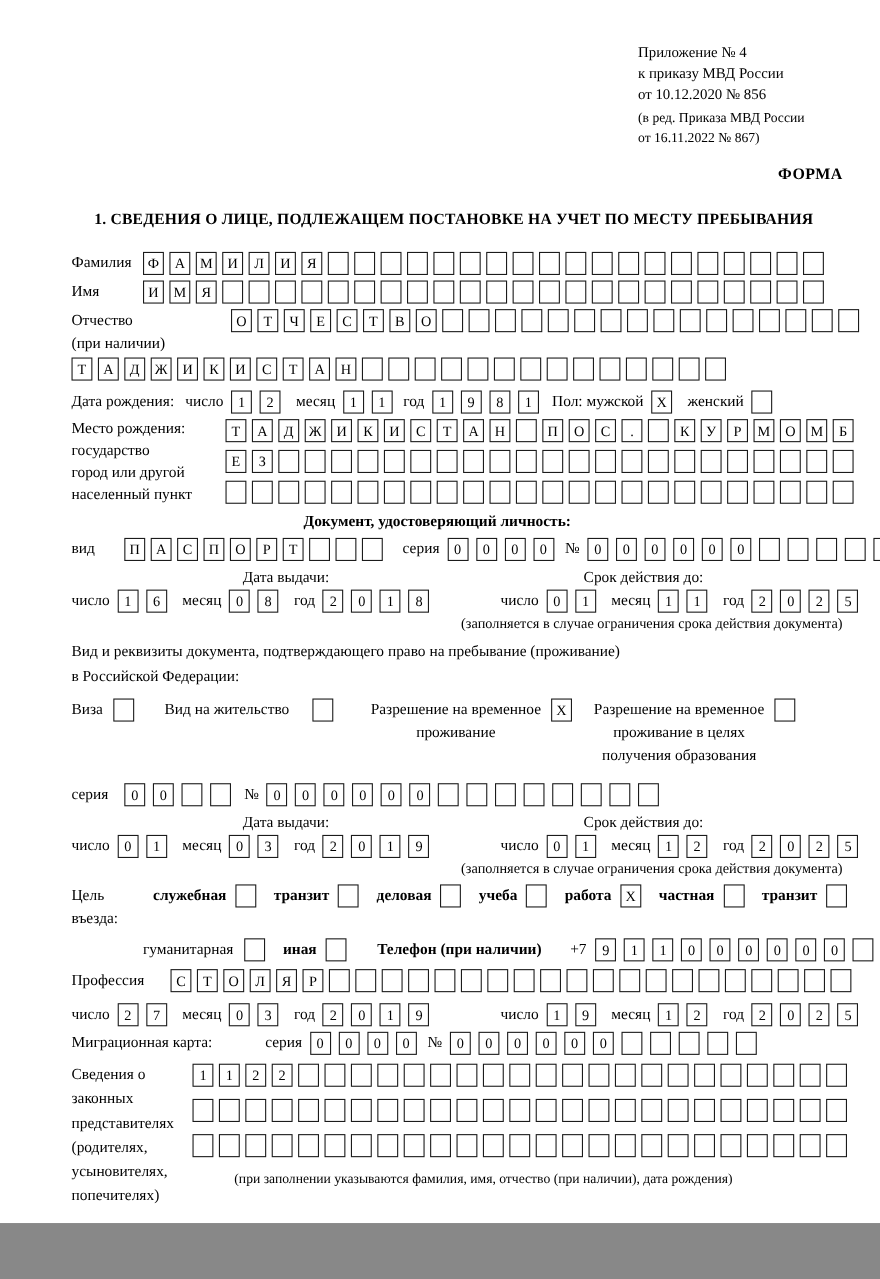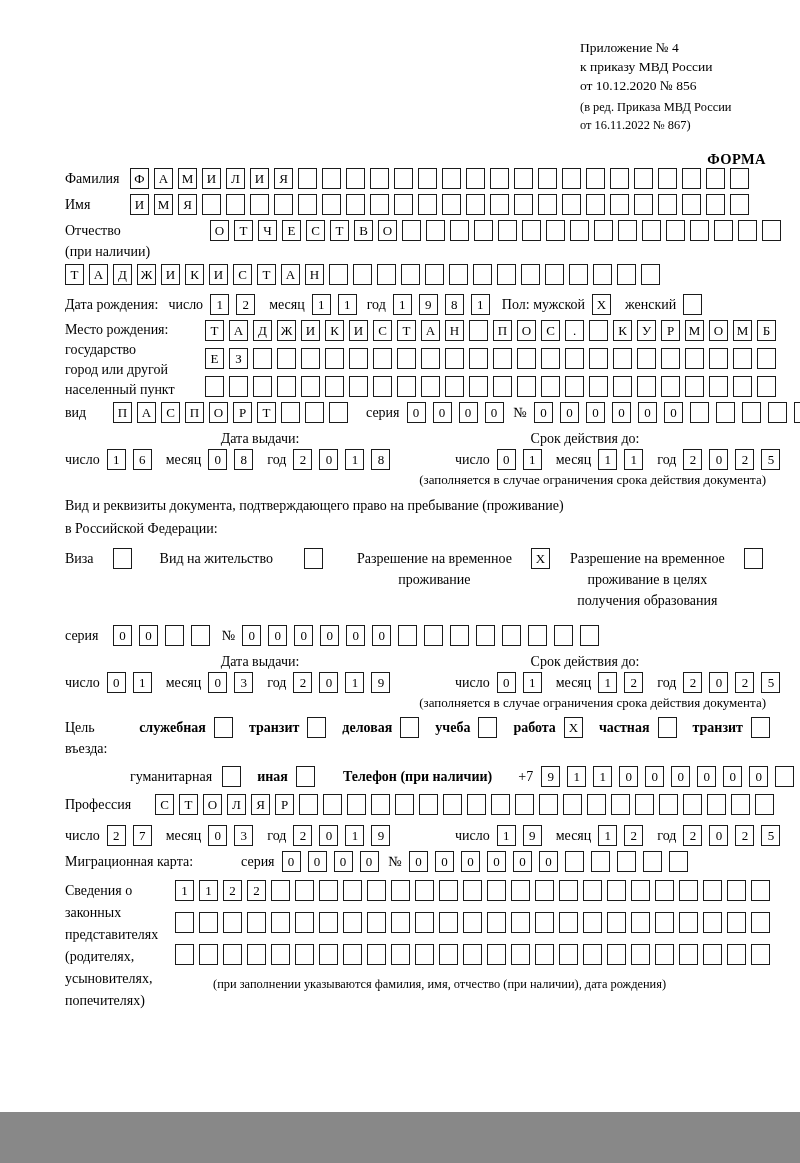--- a/index.html
+++ b/index.html
@@ -37,21 +37,21 @@
   .dgroup-left { width:390px; flex:none; }
   .dhead { display:flex; font-size:14px; margin:8px 0 2px 0; }
   .dhead span { display:inline-block; text-align:center; }
   .dhead .dh-left { width:390px; }
   .dhead .dh-right { width:260px; }
   .note-right { font-size:13px; text-align:right; margin:2px 4px 6px 0; }
   .doc-head { text-align:center; font-weight:bold; font-size:14px; margin:6px 40px 6px 0; }
   .intro { font-size:14px; line-height:1.65; margin-top:6px; }
   
   .opts { display:flex; align-items:flex-start; margin:8px 0 14px 0; font-size:14px; line-height:21px; }
-  .opt { display:flex; align-items:flex-start; gap:19px; }
+  .opt { display:flex; align-items:flex-start; gap:9px; }
   .opt-label { text-align:center; }
   .ml20{margin-left:20px;} .ml28{margin-left:28px;} .ml34{margin-left:34px;}
   
   .purp { display:flex; align-items:flex-start; font-size:14px; line-height:21px; margin-bottom:7px; flex-wrap:nowrap; }
   .purp .plbl { margin:0 8px 0 16px; flex:none;font-weight:bold; }
   .purp .plbl-first { margin-left:10px; }
   
   .reps { display:flex; align-items:flex-start; margin-top:8px; font-size:14px; }
   .reps-label { width:110px; flex:none; line-height:22px; }
   .caption { font-size:12.4px; margin:12px 0 0 38px; white-space:nowrap; }
@@ -68,20 +68,21 @@
     <div>от 10.12.2020 № 856</div>
     <div class="annex-small">
       <div>(в ред. Приказа МВД России</div>
       <div>от 16.11.2022 № 867)</div>
     </div>
   </div>
 
   <div class="forma">ФОРМА</div>
 
 
+  <div class="sec-head">1. СВЕДЕНИЯ О ЛИЦЕ, ПОДЛЕЖАЩЕМ ПОСТАНОВКЕ НА УЧЕТ ПО МЕСТУ ПРЕБЫВАНИЯ</div>
 
   <div class="frow">
     <span class="flabel w65">Фамилия</span>
     <span class="cells">
         <span class="cell">Ф</span>
         <span class="cell">А</span>
         <span class="cell">М</span>
         <span class="cell">И</span>
         <span class="cell">Л</span>
         <span class="cell">И</span>
@@ -314,20 +315,21 @@
           <span class="cell"></span>
           <span class="cell"></span>
           <span class="cell"></span>
           <span class="cell"></span>
           <span class="cell"></span>
           <span class="cell"></span>
         </span>
     </span>
   </div>
 
+  <div class="doc-head">Документ, удостоверяющий личность:</div>
 
   <div class="frow">
     <span class="flabel" style="width:48px">вид</span>
     <span class="cells">
         <span class="cell">П</span>
         <span class="cell">А</span>
         <span class="cell">С</span>
         <span class="cell">П</span>
         <span class="cell">О</span>
         <span class="cell">Р</span>

